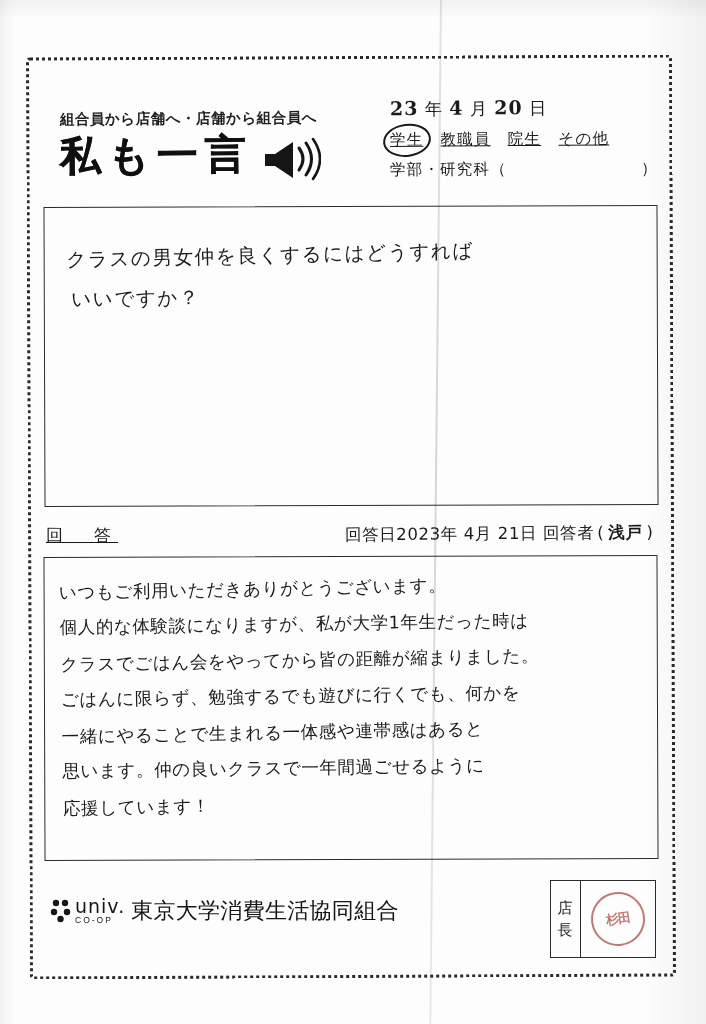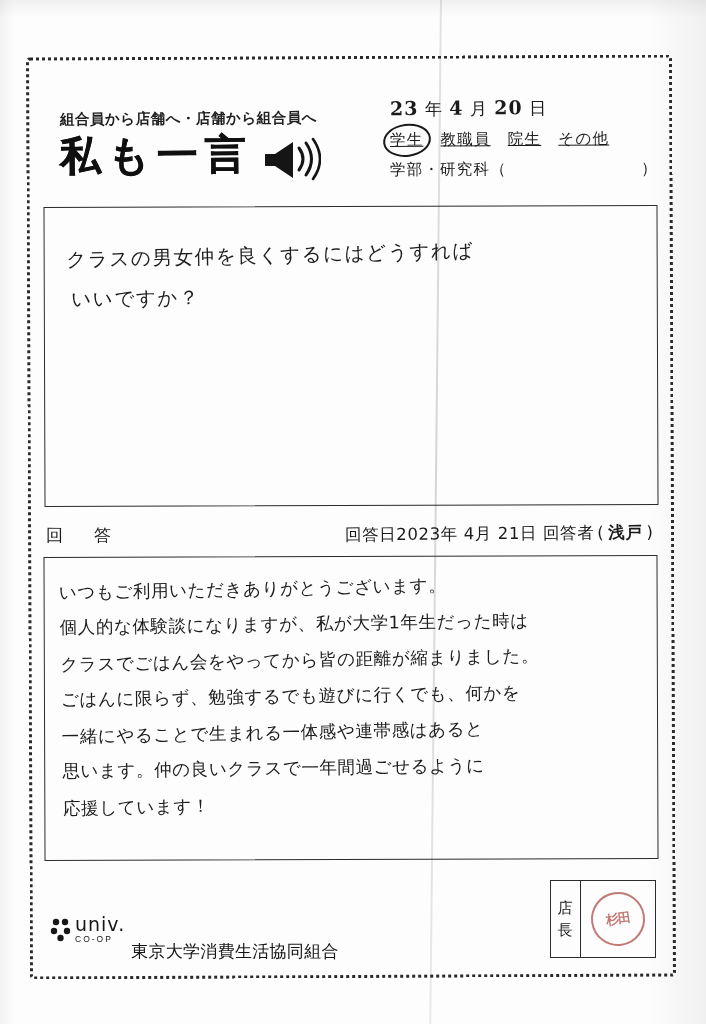--- a/index.html
+++ b/index.html
@@ -186,20 +186,21 @@
     height: 40px;
     margin-top: 10px;
     font-family: "DejaVu Sans", sans-serif;
   }
   .answer-label {
     position: absolute;
     left: 2px;
     top: 8px;
     font-size: 17px;
     letter-spacing: 7px;
+    text-decoration: underline;
   }
   .answer-meta {
     position: absolute;
     right: 2px;
     top: 7px;
     font-size: 16.5px;
     white-space: nowrap;
     letter-spacing: 0.6px;
     transform: rotate(-0.5deg);
   }
@@ -272,24 +273,23 @@
   }
   .univ-sub {
     font-size: 8.5px;
     letter-spacing: 2px;
     font-weight: 400;
     color: #161616;
   }
   .coop-name {
     margin-left: 6px;
     font-family: "DejaVu Sans", sans-serif;
-    font-size: 17px;
+    font-size: 22px;
     letter-spacing: 0.3px;
     color: #151515;
-    margin-top: 44px;
   }
 
   .stamp-area {
     position: absolute;
     right: 2px;
     top: -2px;
     display: flex;
     align-items: stretch;
     height: 78px;
   }

